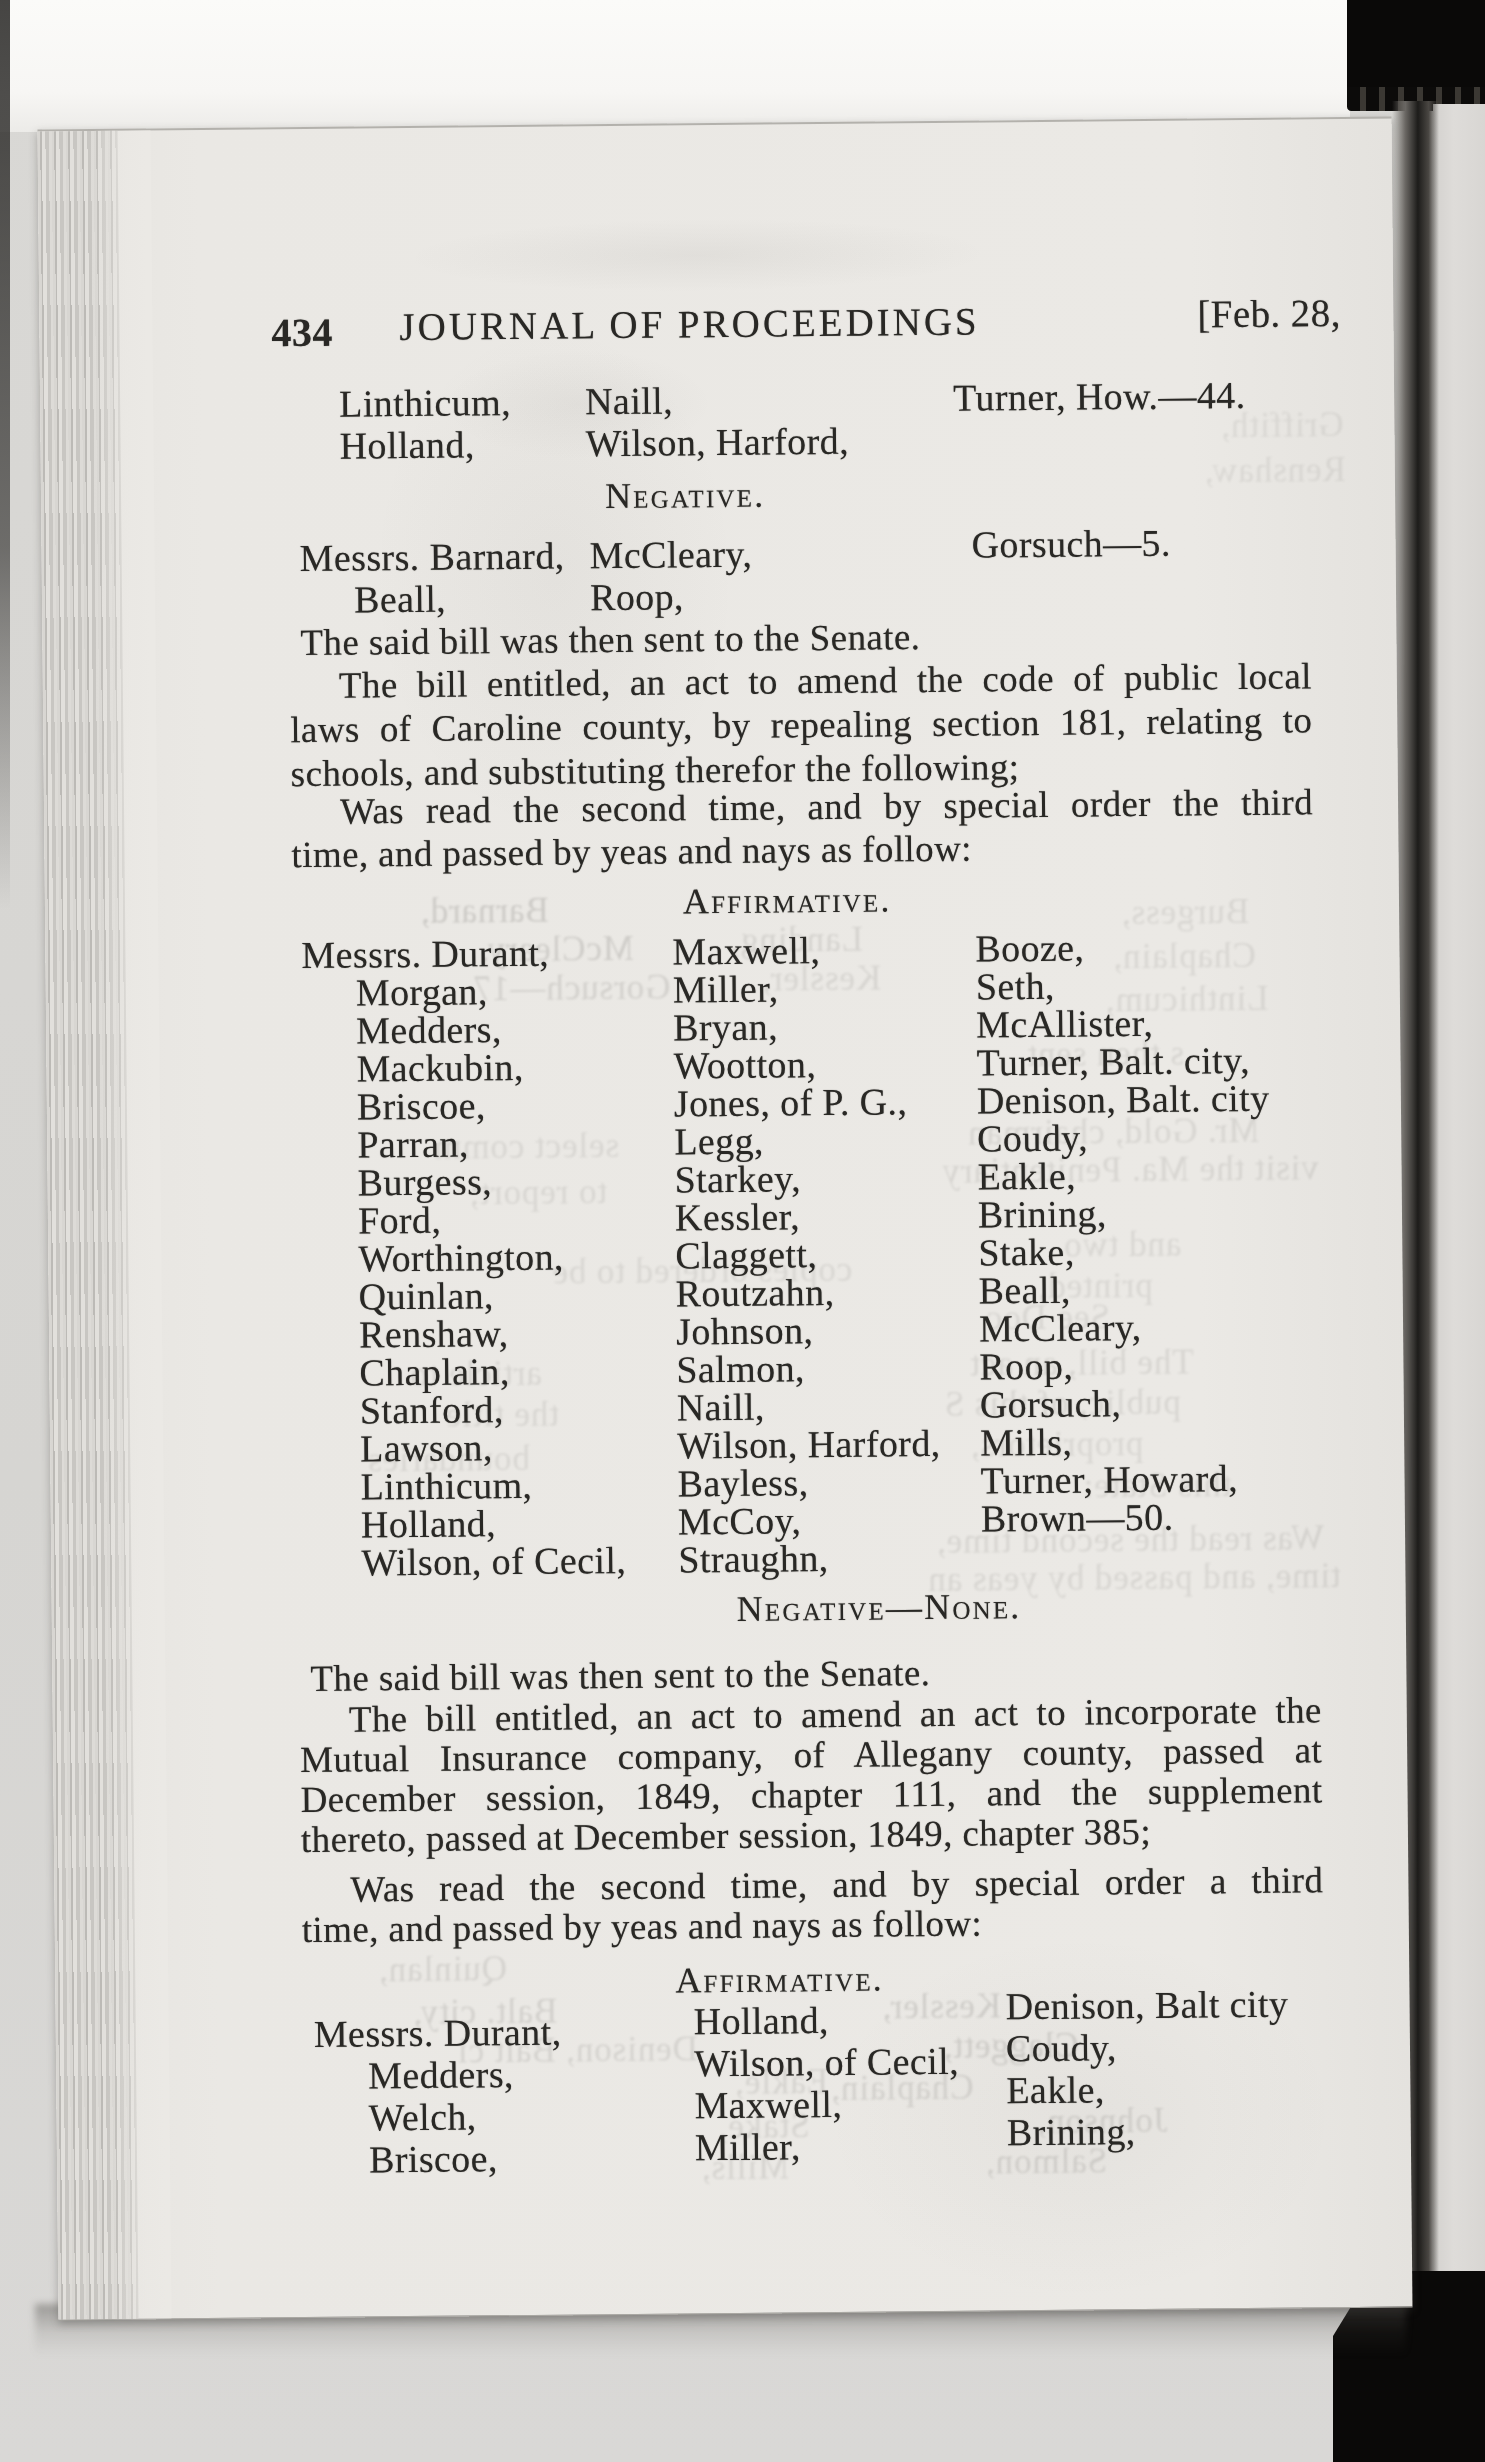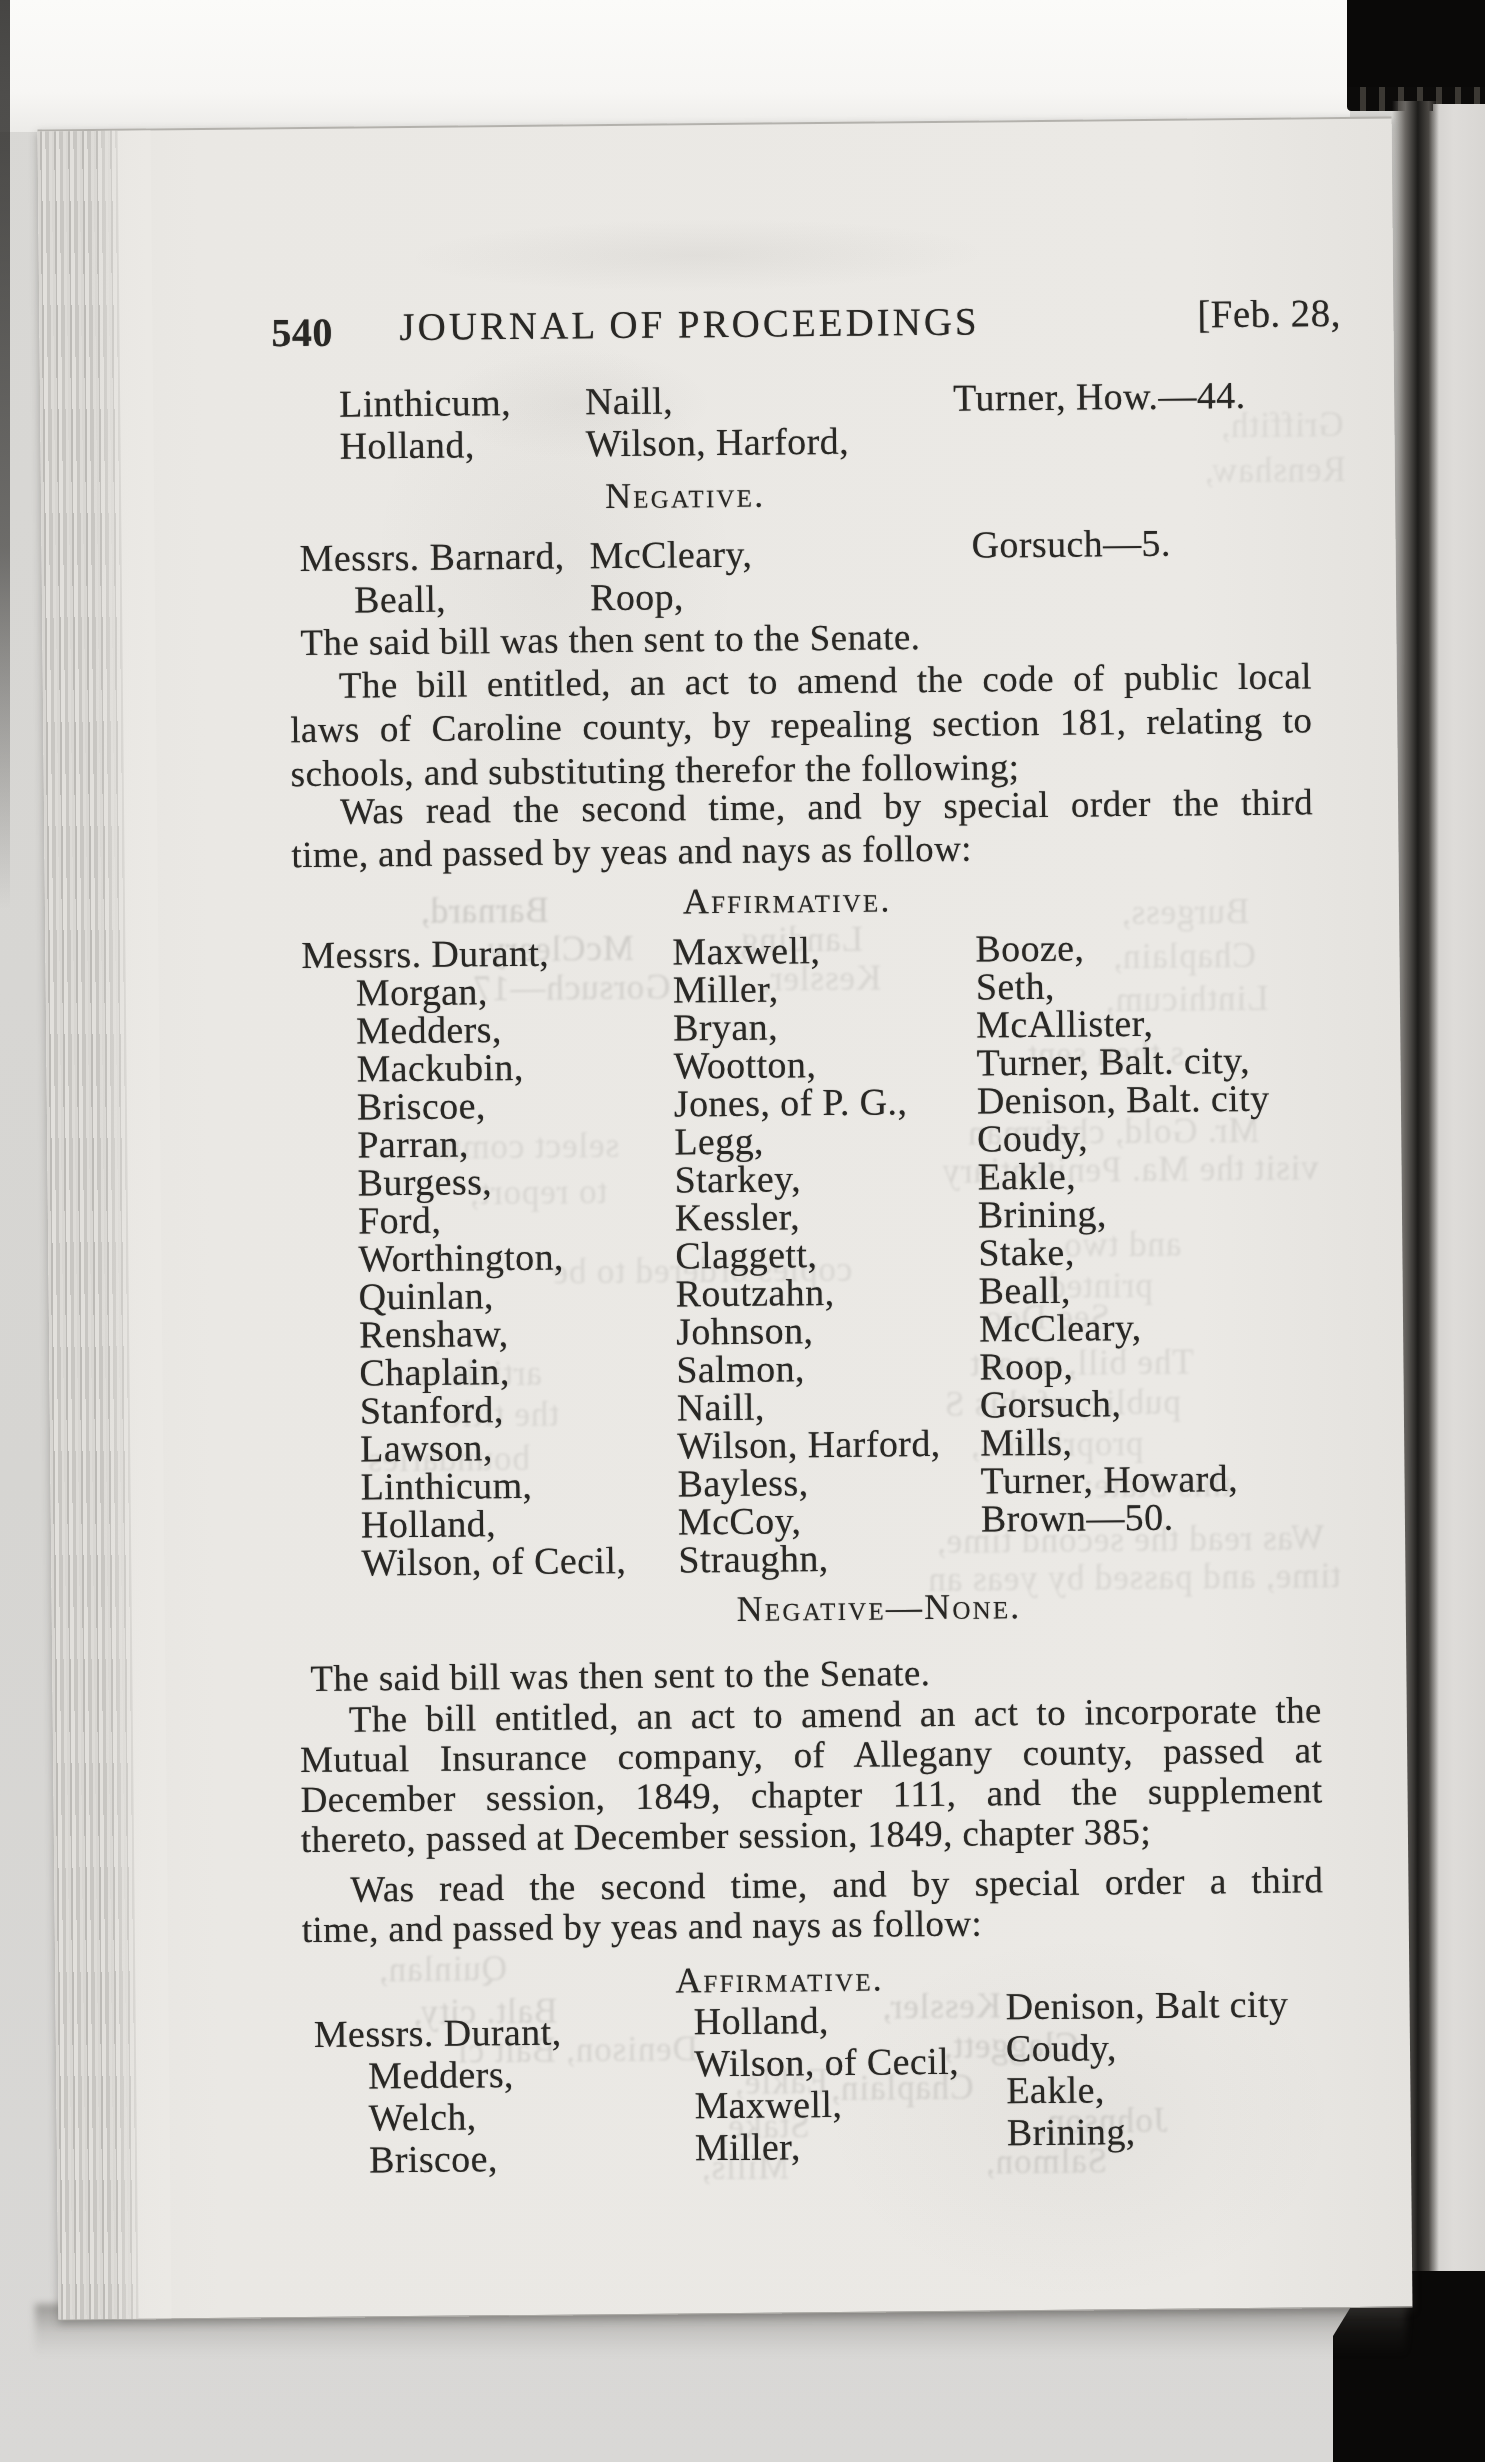--- a/index.html
+++ b/index.html
@@ -116,21 +116,21 @@
       <span style="left: 826px; top: 1864px; opacity: 0.18;">Kessler,</span>
       <span style="left: 887px; top: 1904px; opacity: 0.18;">Claggett,</span>
       <span style="left: 774px; top: 1945px; opacity: 0.16;">Chaplain,</span>
       <span style="left: 980px; top: 1980px; opacity: 0.16;">Johnson,</span>
       <span style="left: 661px; top: 1982px; opacity: 0.14;">Stake,</span>
       <span style="left: 678px; top: 1938px; opacity: 0.14;">Eakle,</span>
       <span style="left: 928px; top: 2020px; opacity: 0.16;">Salmon,</span>
       <span style="left: 644px; top: 2023px; opacity: 0.14;">Mills,</span>
     </div>
 
-  <div class="ink hdr-num" style="left:232px;top:180px">540</div>
+  <div class="ink hdr-num" style="left:232px;top:180px">434</div>
   <div class="ink hdr-title" style="left:360px;top:176px">JOURNAL OF PROCEEDINGS</div>
   <div class="ink hdr-date" style="left:1158px;top:171px">[Feb. 28,</div>
 
   <div class="ink namecol lh48" style="left:299px;top:254px">
       <div class="nm">Linthicum,</div>
       <div class="nm">Holland,</div>
     </div>
   <div class="ink namecol lh48" style="left:545px;top:254px">
       <div class="nm">Naill,</div>
       <div class="nm">Wilson, Harford,</div>

